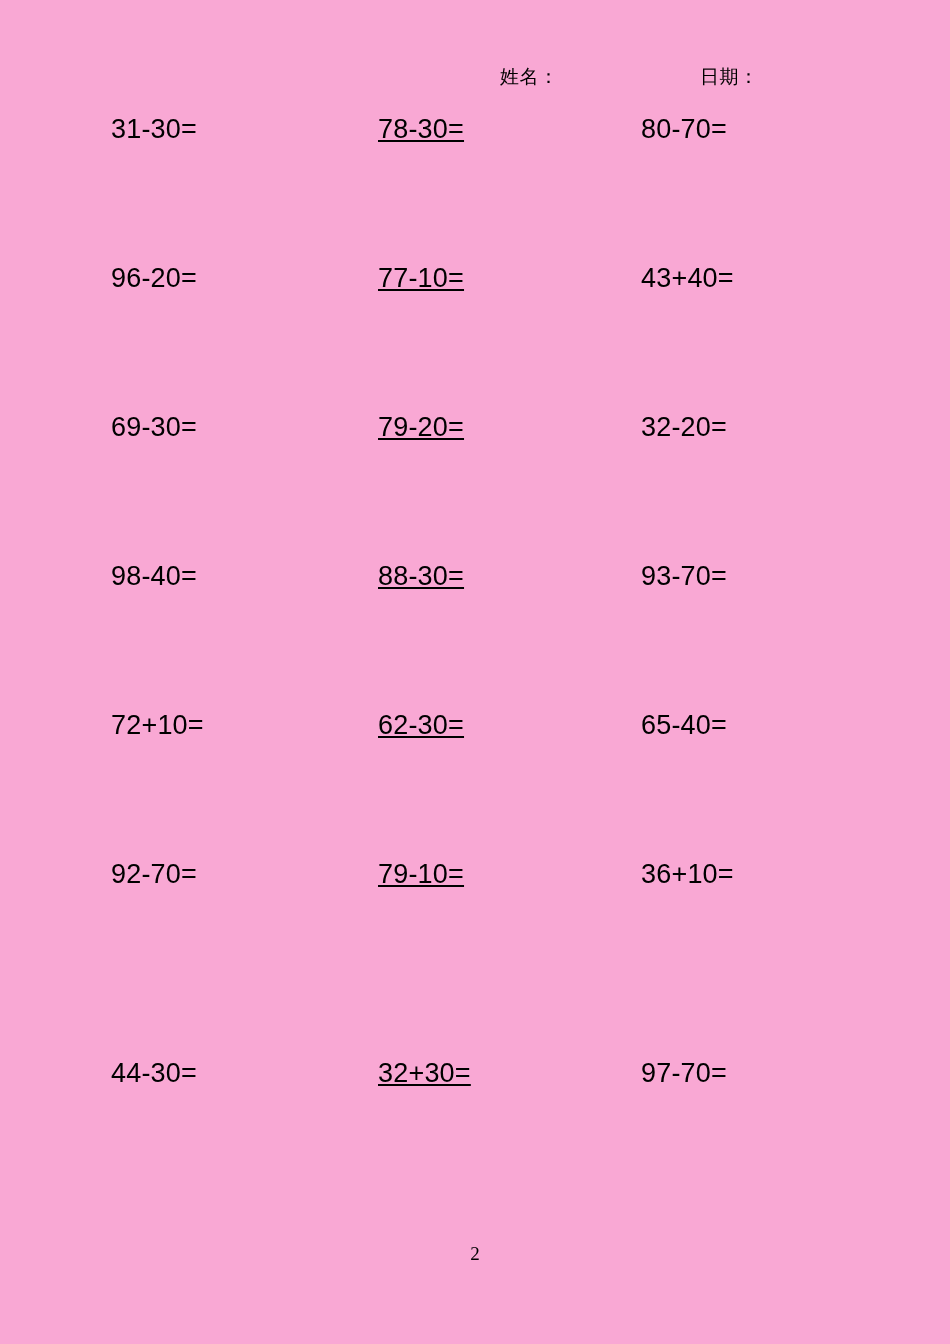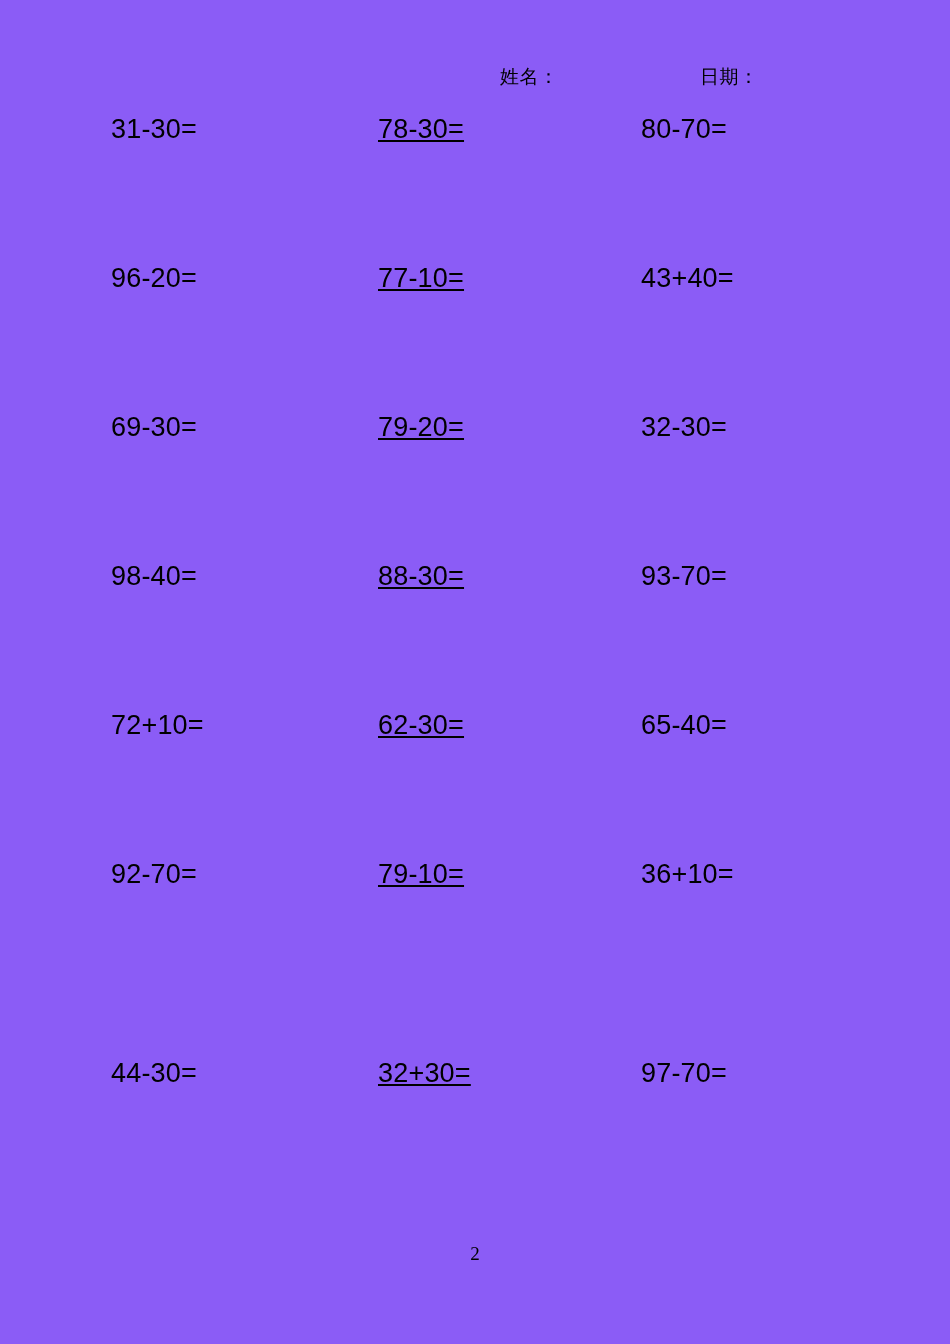--- a/index.html
+++ b/index.html
@@ -14,21 +14,21 @@
     position: relative;
     font-family: "Liberation Sans", "DejaVu Sans", sans-serif;
     color: #000000;
     overflow: hidden;
   }
 
   .page {
     position: relative;
     width: 950px;
     height: 1344px;
-    background: #8b5cf6;
+    background: #f9a8d4;
     box-sizing: border-box;
   }
 
   
   .worksheet-header {
     position: absolute;
     top: 64px;
     left: 0;
     width: 950px;
     height: 36px;
@@ -109,21 +109,21 @@
 
     <div class="problem-row">
       <div class="problem-cell col-1">96-20=</div>
       <div class="problem-cell col-2">77-10=</div>
       <div class="problem-cell col-3">43+40=</div>
     </div>
 
     <div class="problem-row">
       <div class="problem-cell col-1">69-30=</div>
       <div class="problem-cell col-2">79-20=</div>
-      <div class="problem-cell col-3">32-30=</div>
+      <div class="problem-cell col-3">32-20=</div>
     </div>
 
     <div class="problem-row">
       <div class="problem-cell col-1">98-40=</div>
       <div class="problem-cell col-2">88-30=</div>
       <div class="problem-cell col-3">93-70=</div>
     </div>
 
     <div class="problem-row">
       <div class="problem-cell col-1">72+10=</div>

